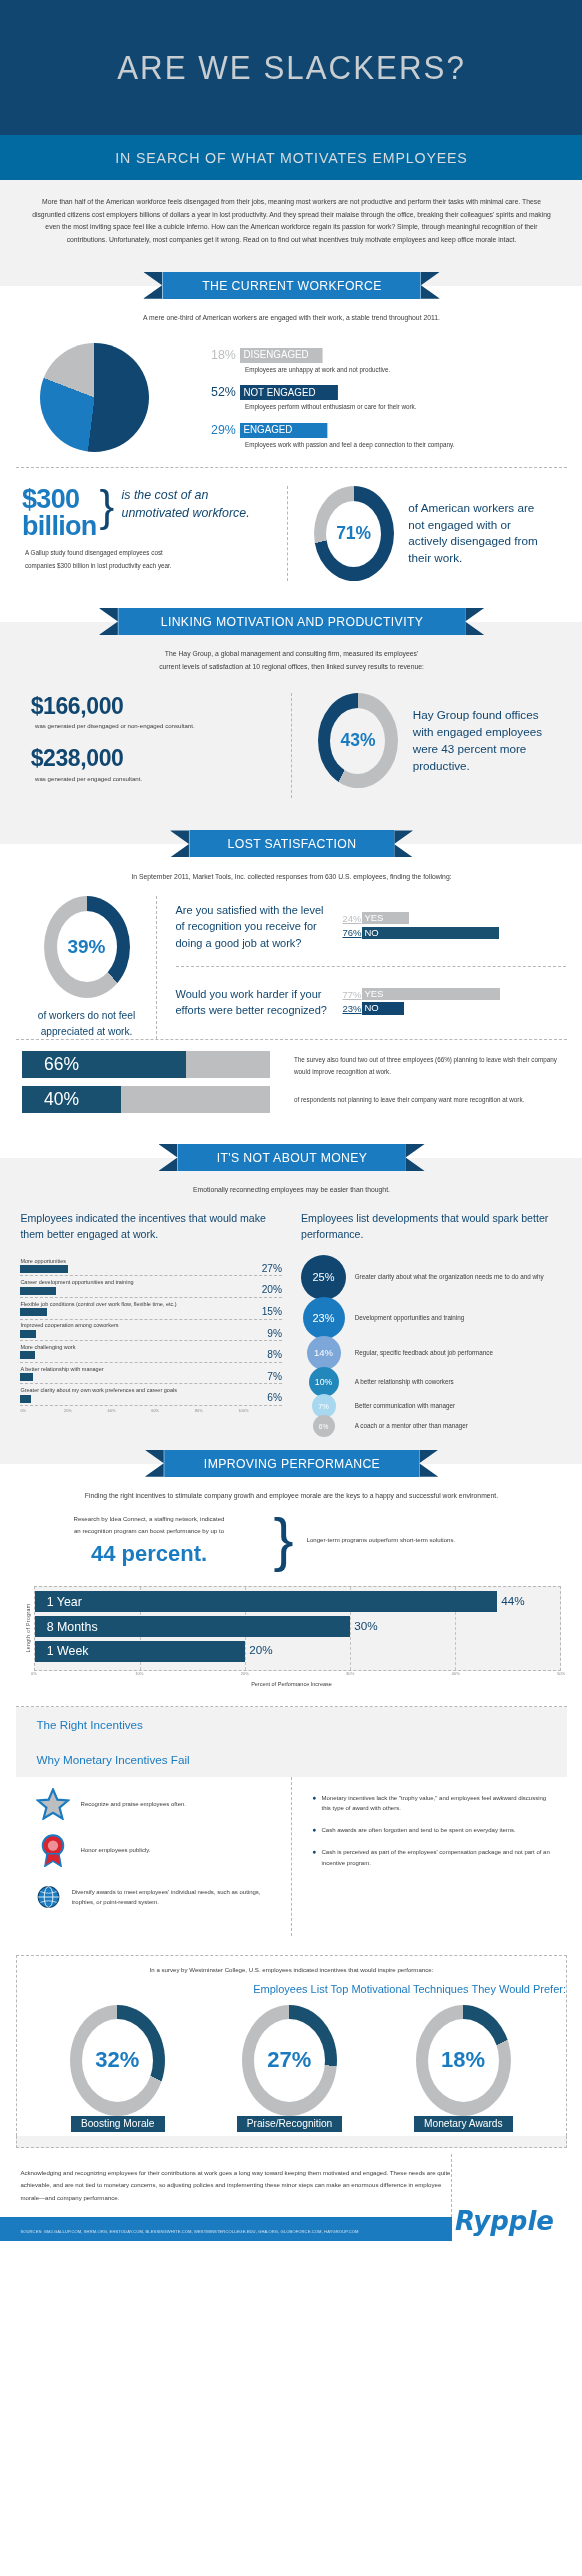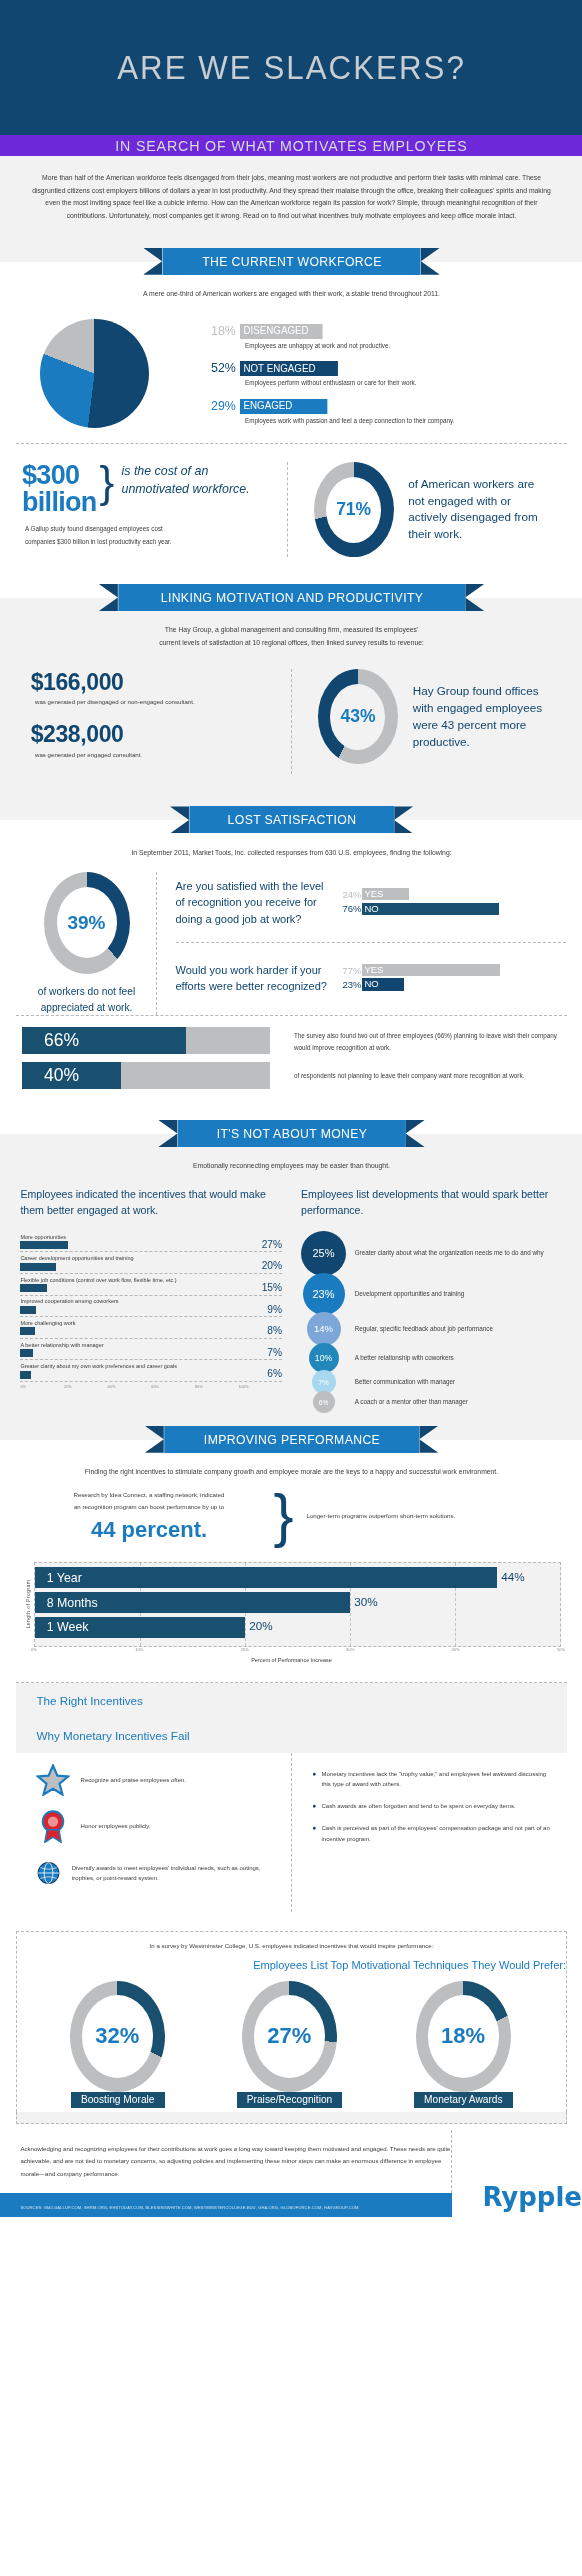--- a/index.html
+++ b/index.html
@@ -21,22 +21,22 @@
   }
   .hero h1 {
     font-size: 34px;
     letter-spacing: 2.2px;
     color: #c8cdd1;
     font-weight: normal;
     font-family: "Liberation Sans Narrow", "Liberation Sans", sans-serif;
     transform: scaleX(.92);
   }
   .subbar {
-    background: #6d28d9;
-    height: 21px;
+    background: #0369a1;
+    height: 45px;
     display: flex;
     align-items: center;
     justify-content: center;
   }
   .subbar h2 {
     font-size: 15.3px;
     letter-spacing: 0.9px;
     color: #d6dbdf;
     font-weight: normal;
     transform: scaleX(.93);
@@ -149,21 +149,21 @@
   
   .moneynum { font-size: 23px; color: #10466f; font-weight: bold; letter-spacing: -0.4px; }
   .moneycap { font-size: 6.1px; color: #3b3b3b; margin: 2.2px 0 16px 4.4px; }
 
   
   .qa-block { padding: 5.8px 0 0 0; }
   .qa { display: flex; align-items: center; gap: 4px; }
   .qa-q { font-size: 11px; color: #10466f; line-height: 1.5; width: 157px; }
   .qa-bars { flex: 1; }
   .qabar { display: flex; align-items: center; margin-bottom: 2.2px; }
-  .qabar .p { font-size: 9.5px; width: 25px; text-align: right; padding-right: 0; }
+  .qabar .p { font-size: 9.5px; width: 25px; text-align: right; padding-right: 0; text-decoration: underline; }
   .qabar .b { color: #fff; font-size: 9.5px; padding: 0 2.9px; line-height: 12.4px; height: 12.4px; }
 
   
   .bigbars { padding: 11.7px 22px 14.6px 22px; display: flex; gap: 13px; }
   .bigbar-col { width: 259px; }
   .bigbar { position: relative; height: 27px; background: #bcbec0; margin-bottom: 8px; }
   .bigbar .fill { position: absolute; left: 0; top: 0; bottom: 0; background: #19506f; display: flex; align-items: center; }
   .bigbar .fill span { color: #fff; font-size: 17.5px; padding-left: 22px; }
   .bigbar-note { font-size: 6.3px; color: #3b3b3b; line-height: 2.0; flex: 1; padding-top: 2.2px; }
 
@@ -233,22 +233,22 @@
     padding: 2.2px 10.2px 2.9px 10.2px; display: inline-block; margin-top: -1.5px;
   }
 
   
   .footer-wrap { position: relative; margin-top: 5.8px; }
   .foot-text {
     width: 452px; font-size: 6.1px; color: #3b3b3b; line-height: 2.1;
     padding: 13px 0 11.7px 20.4px; border-right: 0.7px dashed #b7b7b7;
   }
   .logo {
-    position: absolute; right: 1px; bottom: 4.4px;
-    font-size: 26px; color: #1b7bc1; font-weight: bold;
+    position: absolute; right: 29px; bottom: 4.4px;
+    font-size: 26px; color: #1b7bc1; font-style: italic; font-weight: bold;
     font-family: "DejaVu Sans", sans-serif;
   }
   .srcbar { background: #1b7bc1; width: 452px; padding: 5.1px 0 5.8px 20.4px; }
   .srcbar span { color: #cfe2f1; font-size: 4.1px; letter-spacing: 0.1px; }
 </style>
 </head>
 <body>
 
 <div class="page">
 

